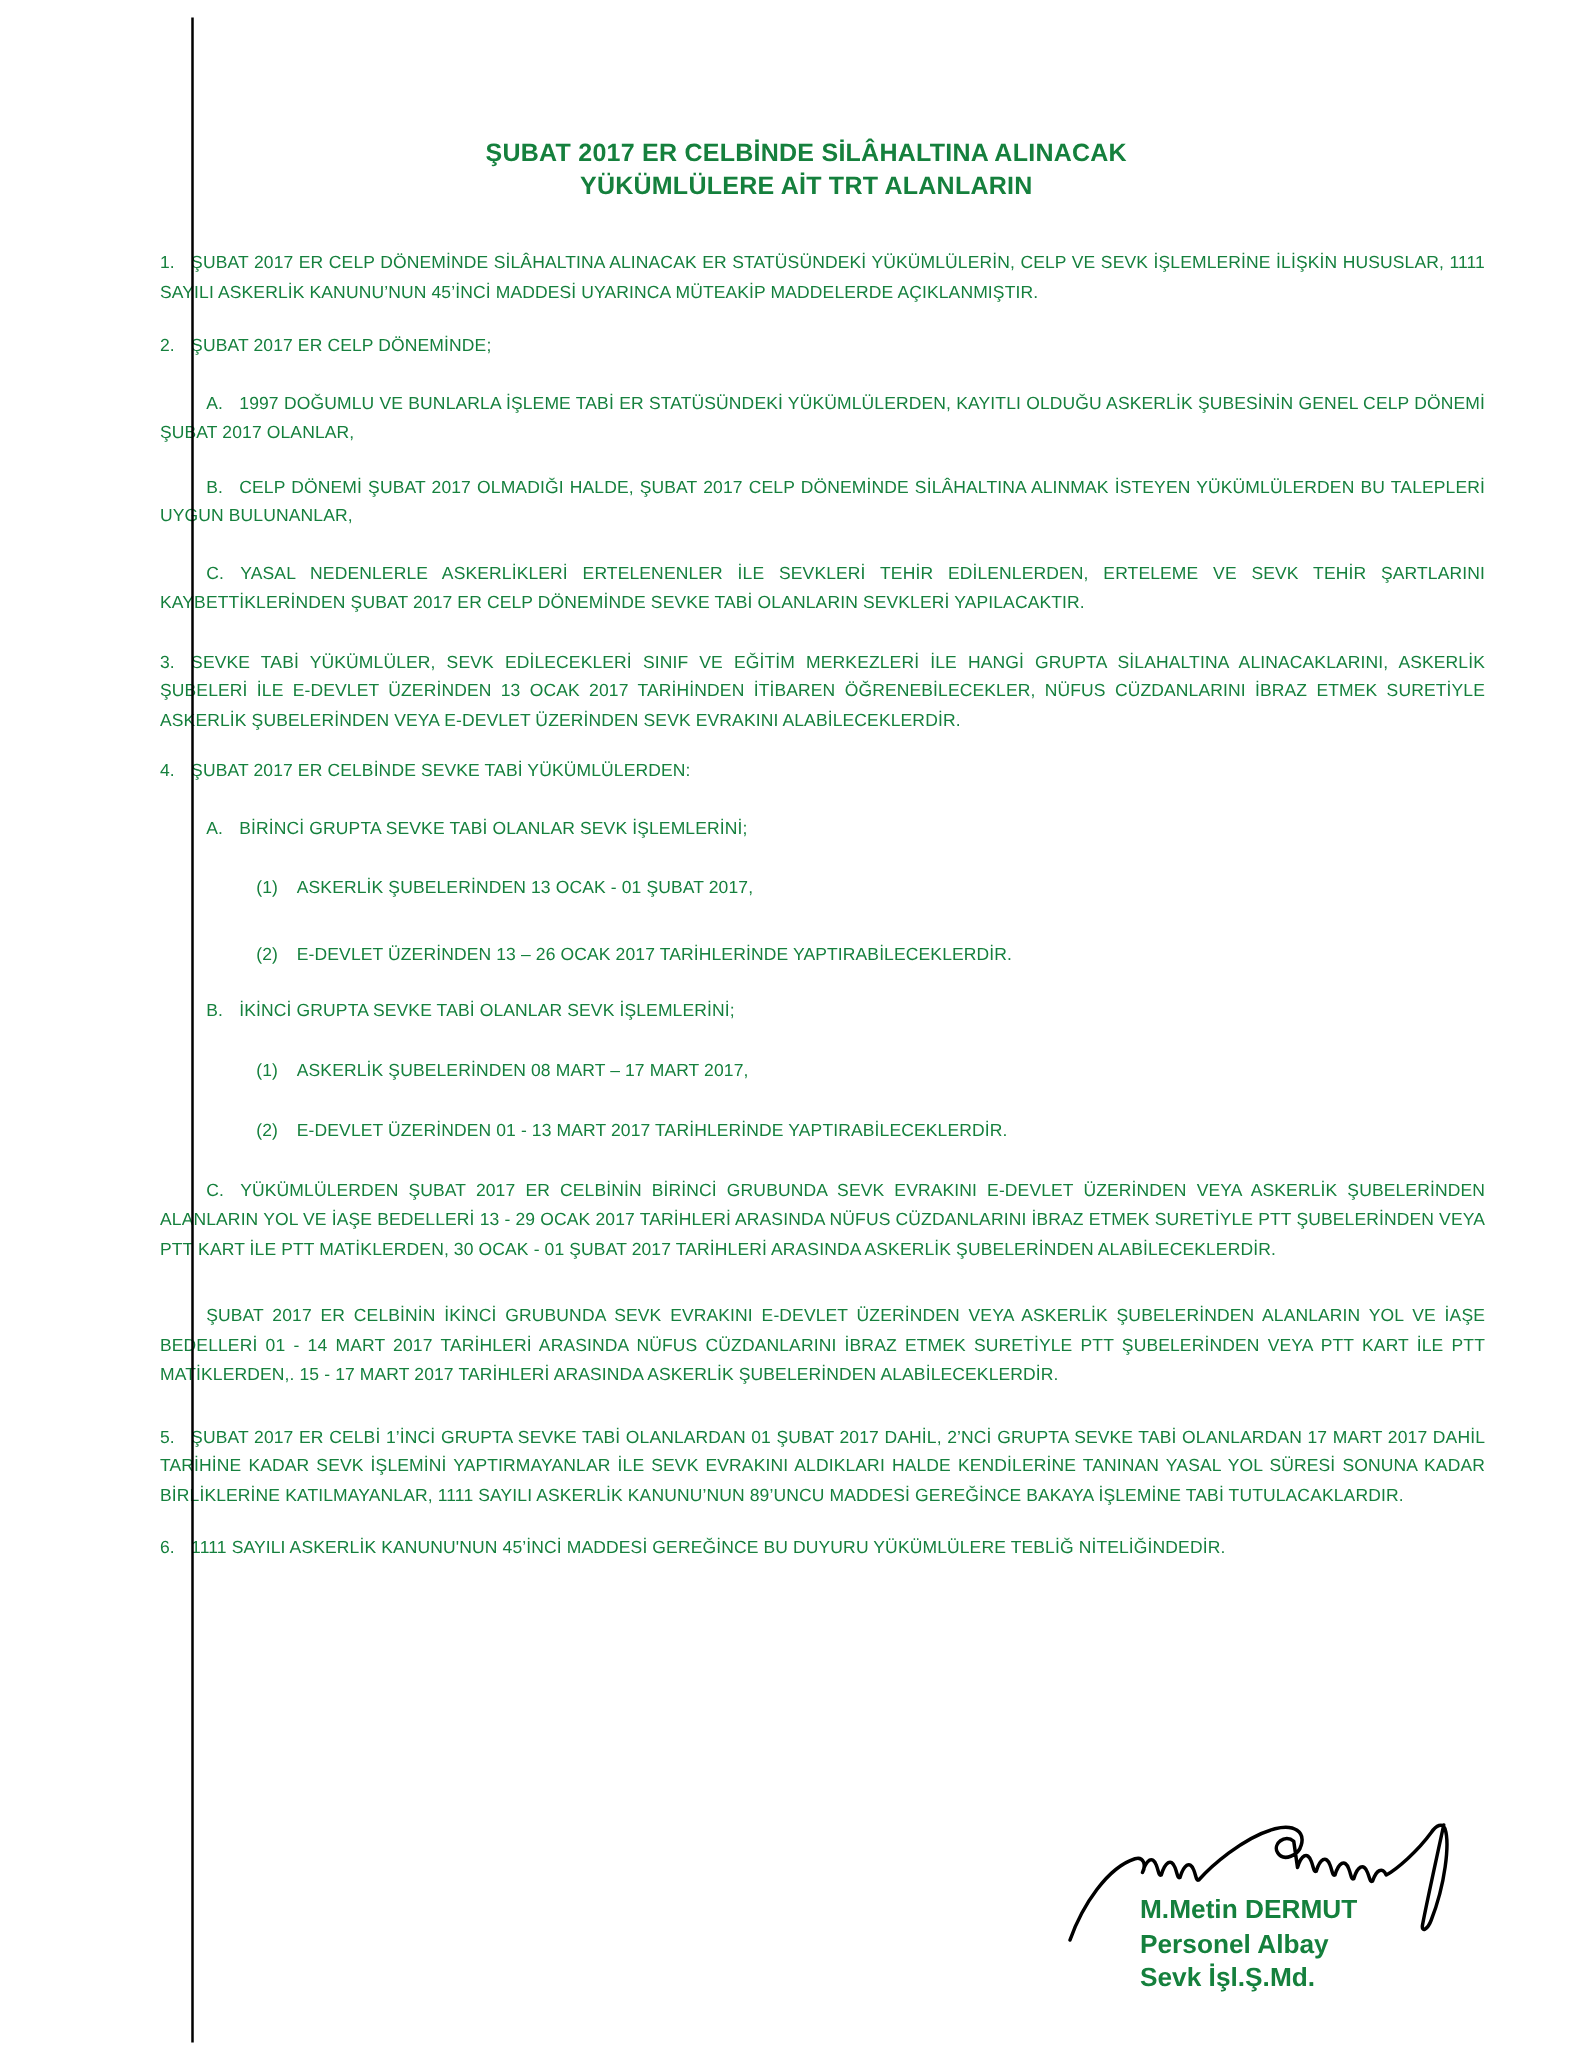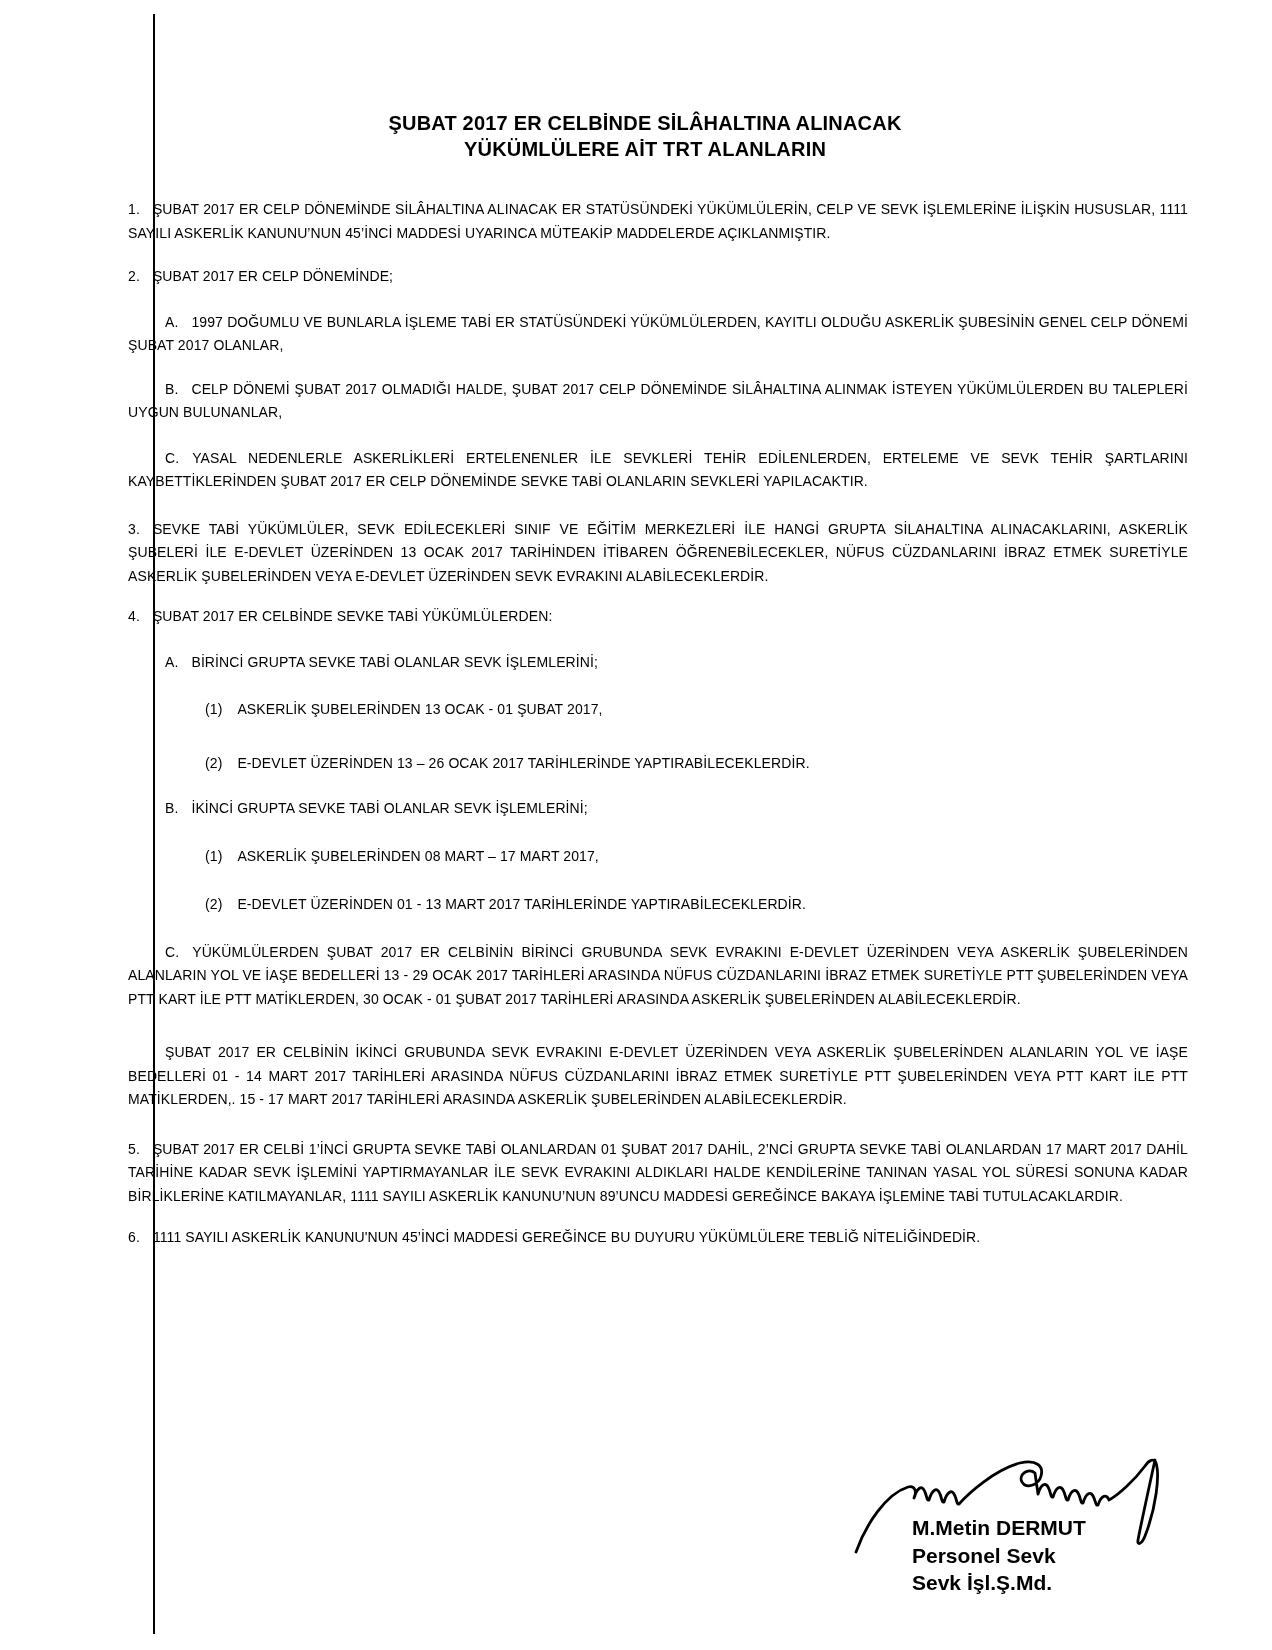--- a/index.html
+++ b/index.html
@@ -1,21 +1,21 @@
 <!DOCTYPE html>
 <html><head>
 <meta charset="utf-8">
 <style>
   html, body { margin: 0; padding: 0; background: #ffffff; }
   .page {
     position: relative;
     width: 1272px;
     height: 1650px;
     background: #ffffff;
-    color: #000000;
+    color: #15803d;
     font-family: "Liberation Sans", sans-serif;
     overflow: hidden;
   }
   .fold-line {
     position: absolute;
     left: 153px;
     top: 14px;
     width: 2px;
     height: 1620px;
     background: #000;
@@ -135,17 +135,17 @@
              C 223 40 228 37 231 45 C 233 50 233 54 235 53
              C 238 43 243 40 246 48 C 248 53 248 56 250 55
              C 253 46 258 43 261 50
              C 270 45 286 31 297 16 C 301 10 306 8 308 13
              C 312 25 308 58 297 86 C 294 94 289 96 290 90
              C 293 74 300 42 307 10" stroke="#000" stroke-width="2.8" stroke-linecap="round" stroke-linejoin="round"></path>
   </svg>
 
   <div class="signature">
     <div>M.Metin DERMUT</div>
-    <div>Personel Sevk</div>
+    <div>Personel Albay</div>
     <div>Sevk İşl.Ş.Md.</div>
   </div>
 
 </div>
 
 </body></html>

